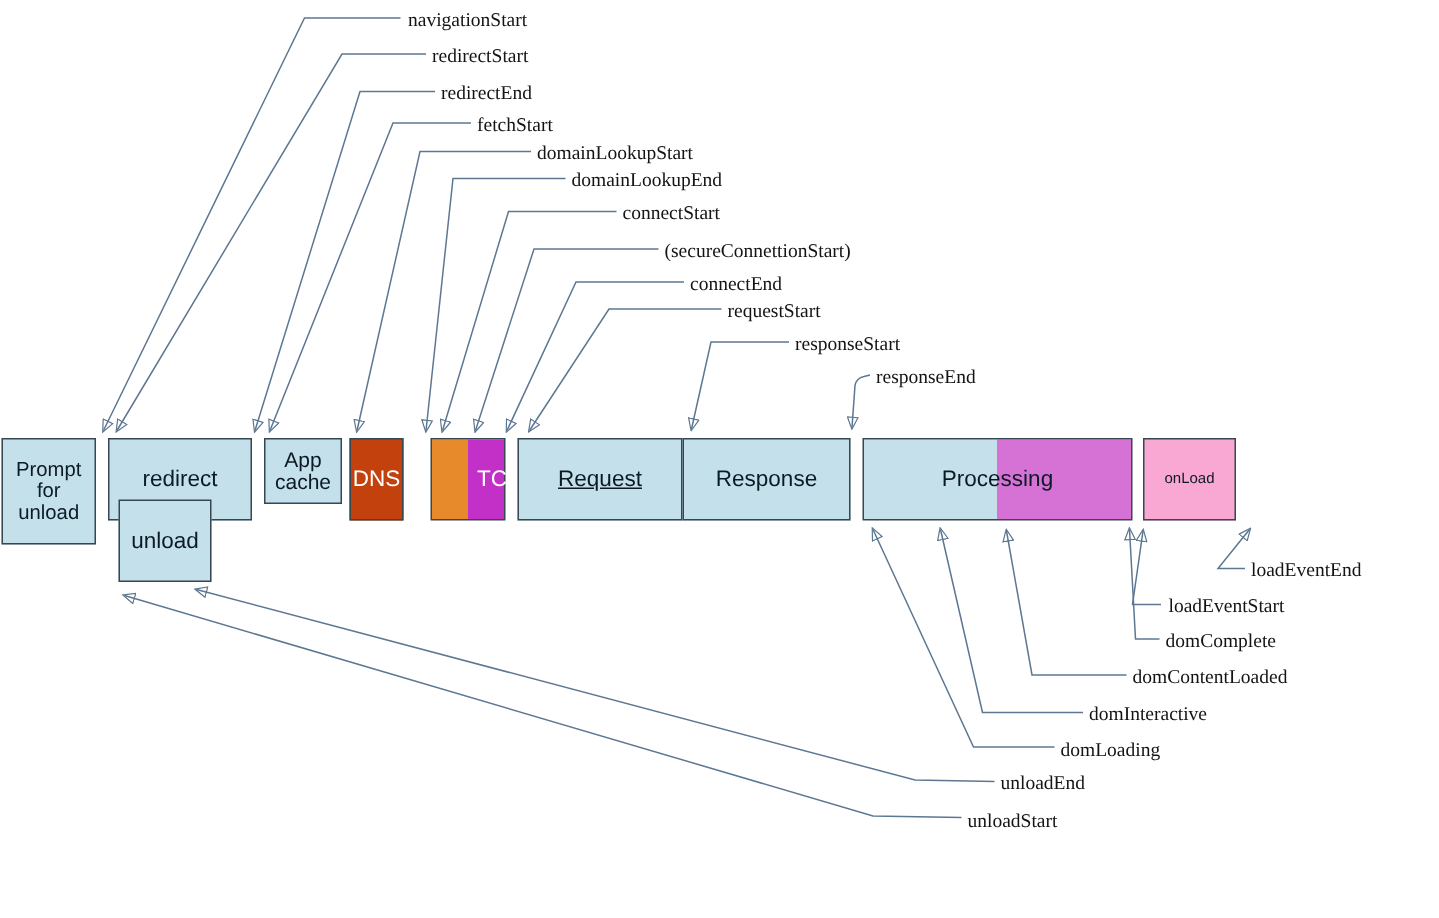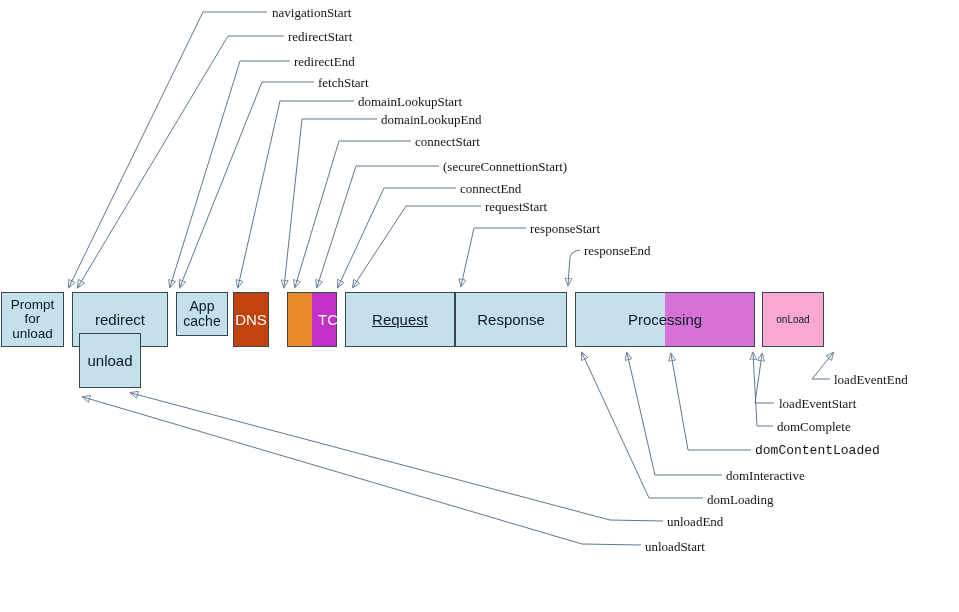--- a/index.html
+++ b/index.html
@@ -10,21 +10,21 @@
   
   .box{
     position:absolute;box-sizing:border-box;
     border:1.5px solid #36474f;
     background:#c4e0eb;
     display:flex;align-items:center;justify-content:center;
     text-align:center;color:#0c1a24;
     z-index:1;
   }
   .box .stack{display:flex;flex-direction:column;line-height:1.08;}
-  #box-prompt   {left:1px;  top:292px;width:63px; height:55px;font-size:13.5px;}
+  #box-prompt   {left:1px;  top:292px;width:63px; height:71px;font-size:13.5px;}
   #box-redirect {left:72px; top:292px;width:96px; height:55px;font-size:15px;}
   #box-unload   {left:79px; top:333px;width:62px; height:55px;font-size:15px;z-index:2;}
   #box-appcache {left:176px;top:292px;width:52px; height:44px;font-size:14px;}
   #box-dns      {left:233px;top:292px;width:36px; height:55px;font-size:15px;
                  background:#c2410c;color:#ffffff;align-items:center;}
   #box-tcp      {left:287px;top:292px;width:50px; height:55px;font-size:15px;
                  background:linear-gradient(to right,#e78a2b 0 50%,#c330c8 50% 100%);color:#ffffff;padding-left:42px;}
   #box-request  {left:345px;top:292px;width:110px;height:55px;font-size:15px;text-decoration:underline;}
   #box-response {left:455px;top:292px;width:112px;height:55px;font-size:15px;}
   #box-processing{left:575px;top:292px;width:180px;height:55px;font-size:15px;
@@ -47,21 +47,21 @@
   #lbl-connectStart    {left:415px;top:134px;}
   #lbl-secureConnectionStart{left:443px;top:159px;}
   #lbl-connectEnd      {left:460px;top:181px;}
   #lbl-requestStart    {left:485px;top:199px;}
   #lbl-responseStart   {left:530px;top:221px;}
   #lbl-responseEnd     {left:584px;top:243px;}
   
   #lbl-loadEventEnd    {left:834px;top:372px;}
   #lbl-loadEventStart  {left:779px;top:396px;}
   #lbl-domComplete     {left:777px;top:419px;}
-  #lbl-domContentLoaded{left:755px;top:443px;font-family:Liberation Mono, monospace;}
+  #lbl-domContentLoaded{left:755px;top:443px;}
   #lbl-domInteractive  {left:726px;top:468px;}
   #lbl-domLoading      {left:707px;top:492px;}
   #lbl-unloadEnd       {left:667px;top:514px;}
   #lbl-unloadStart     {left:645px;top:539px;}
   
   #connectors{
     position:absolute;left:0;top:0;width:959px;height:612px;
     z-index:3;pointer-events:none;
   }
   #connectors polyline, #connectors path{

